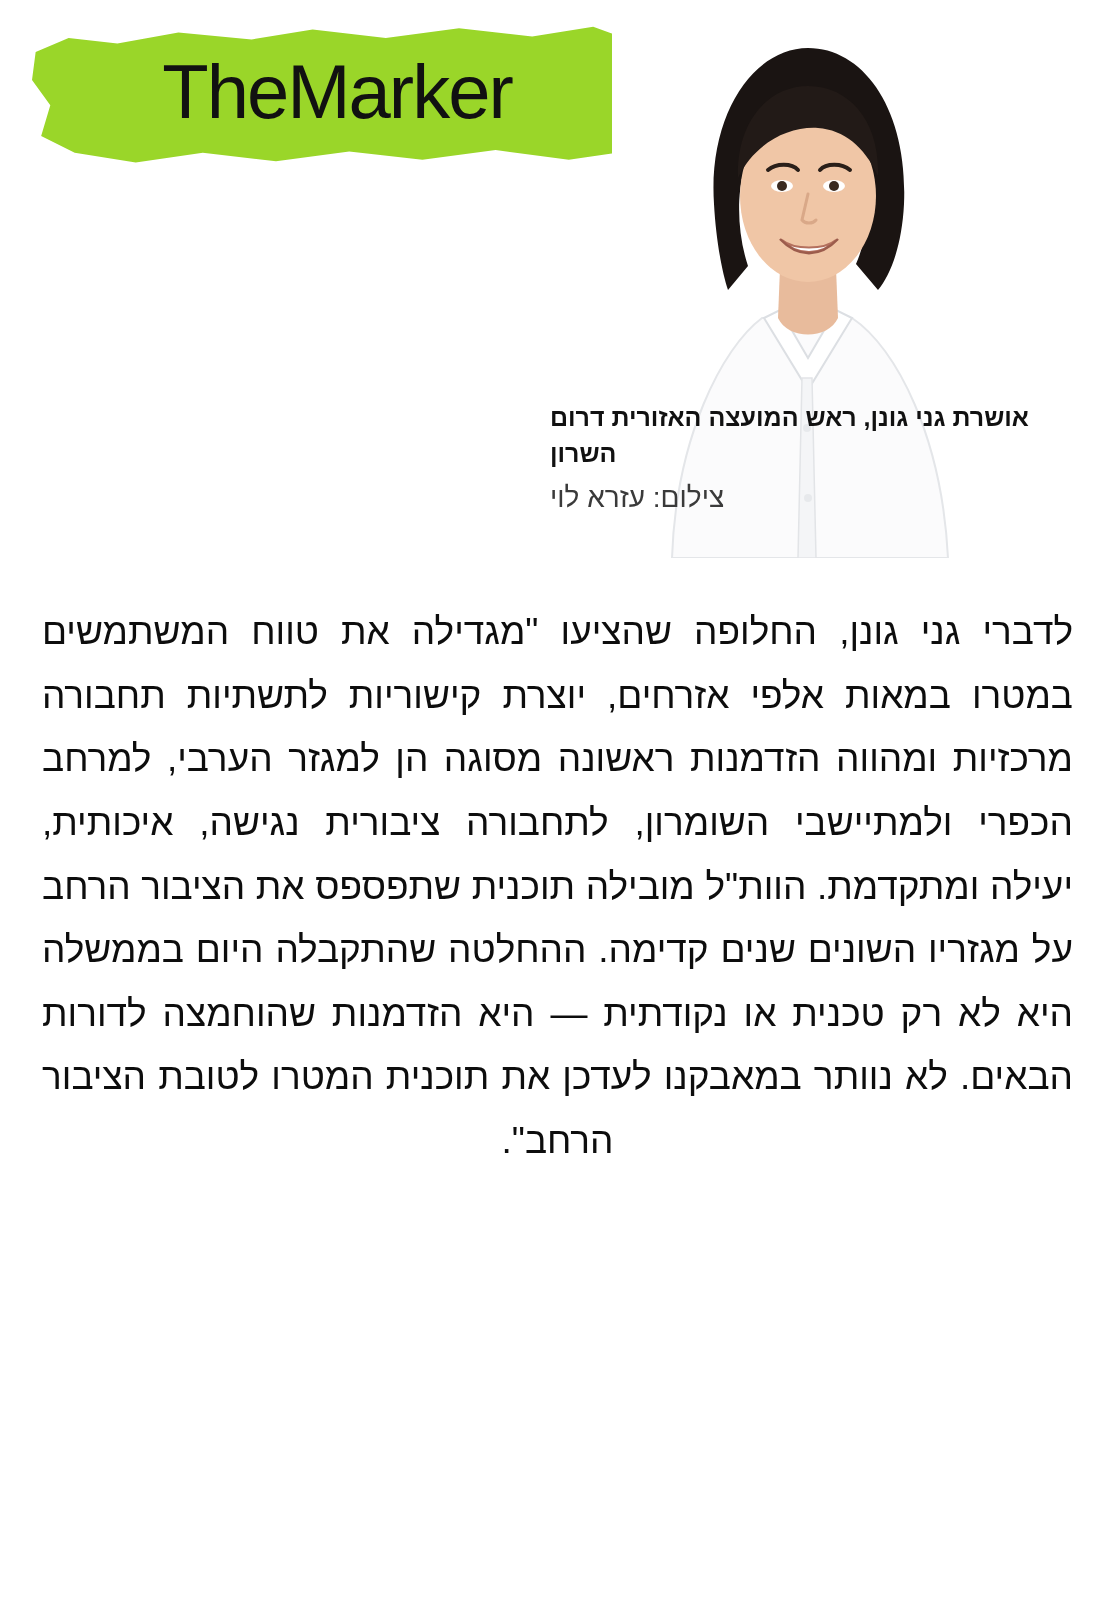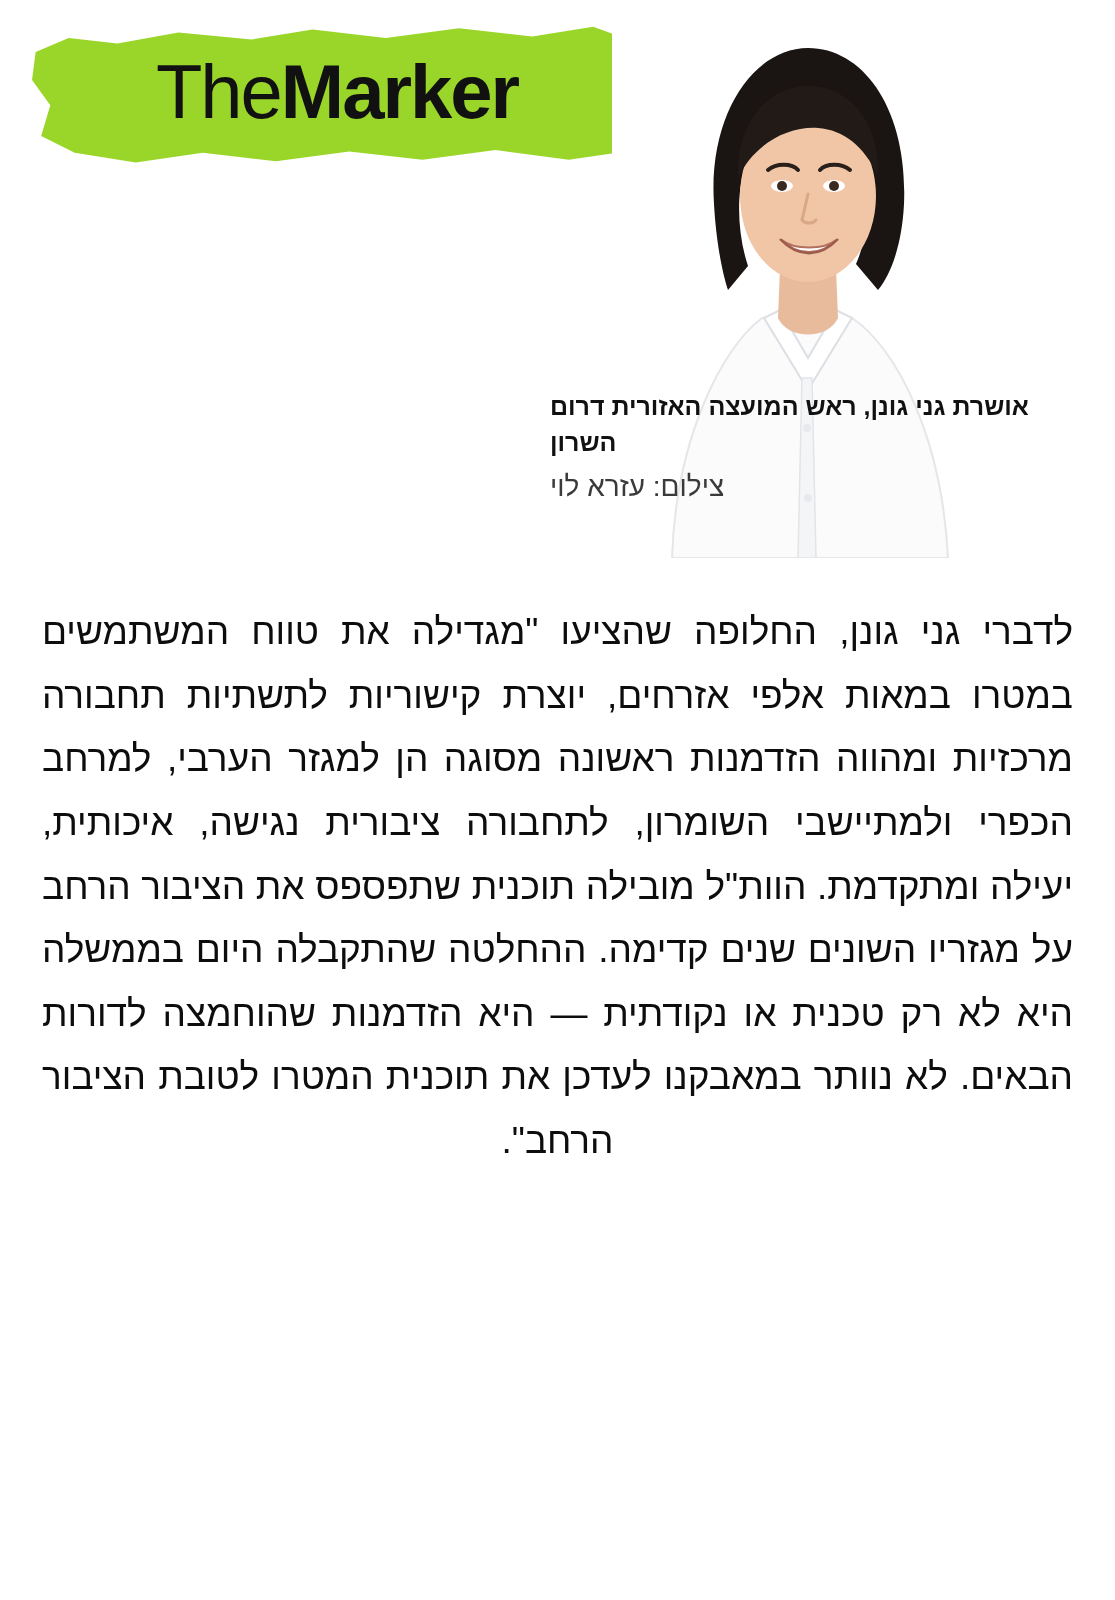--- a/index.html
+++ b/index.html
@@ -49,37 +49,37 @@
     top: 50%;
     transform: translateY(-52%);
     direction: ltr;
     text-align: center;
     font-size: 76px;
     line-height: 1;
     letter-spacing: -2px;
     color: #111111;
   }
   .logo-text .thin { font-weight: 400; }
-  .logo-text .bold { font-weight: 700; }
+  .logo-text .bold { font-weight: 400; }
 
   
   .portrait {
     position: absolute;
     top: 18px;
     left: 612px;
     width: 390px;
     height: 540px;
     overflow: hidden;
   }
   .portrait svg { display: block; }
 
   
   .caption {
     position: absolute;
-    top: 389px;
+    top: 400px;
     right: 40px;
     width: 525px;
     text-align: left;
     direction: rtl;
   }
   .caption .cap-name {
     font-size: 25px;
     font-weight: 700;
     line-height: 1.42;
     color: #111111;

